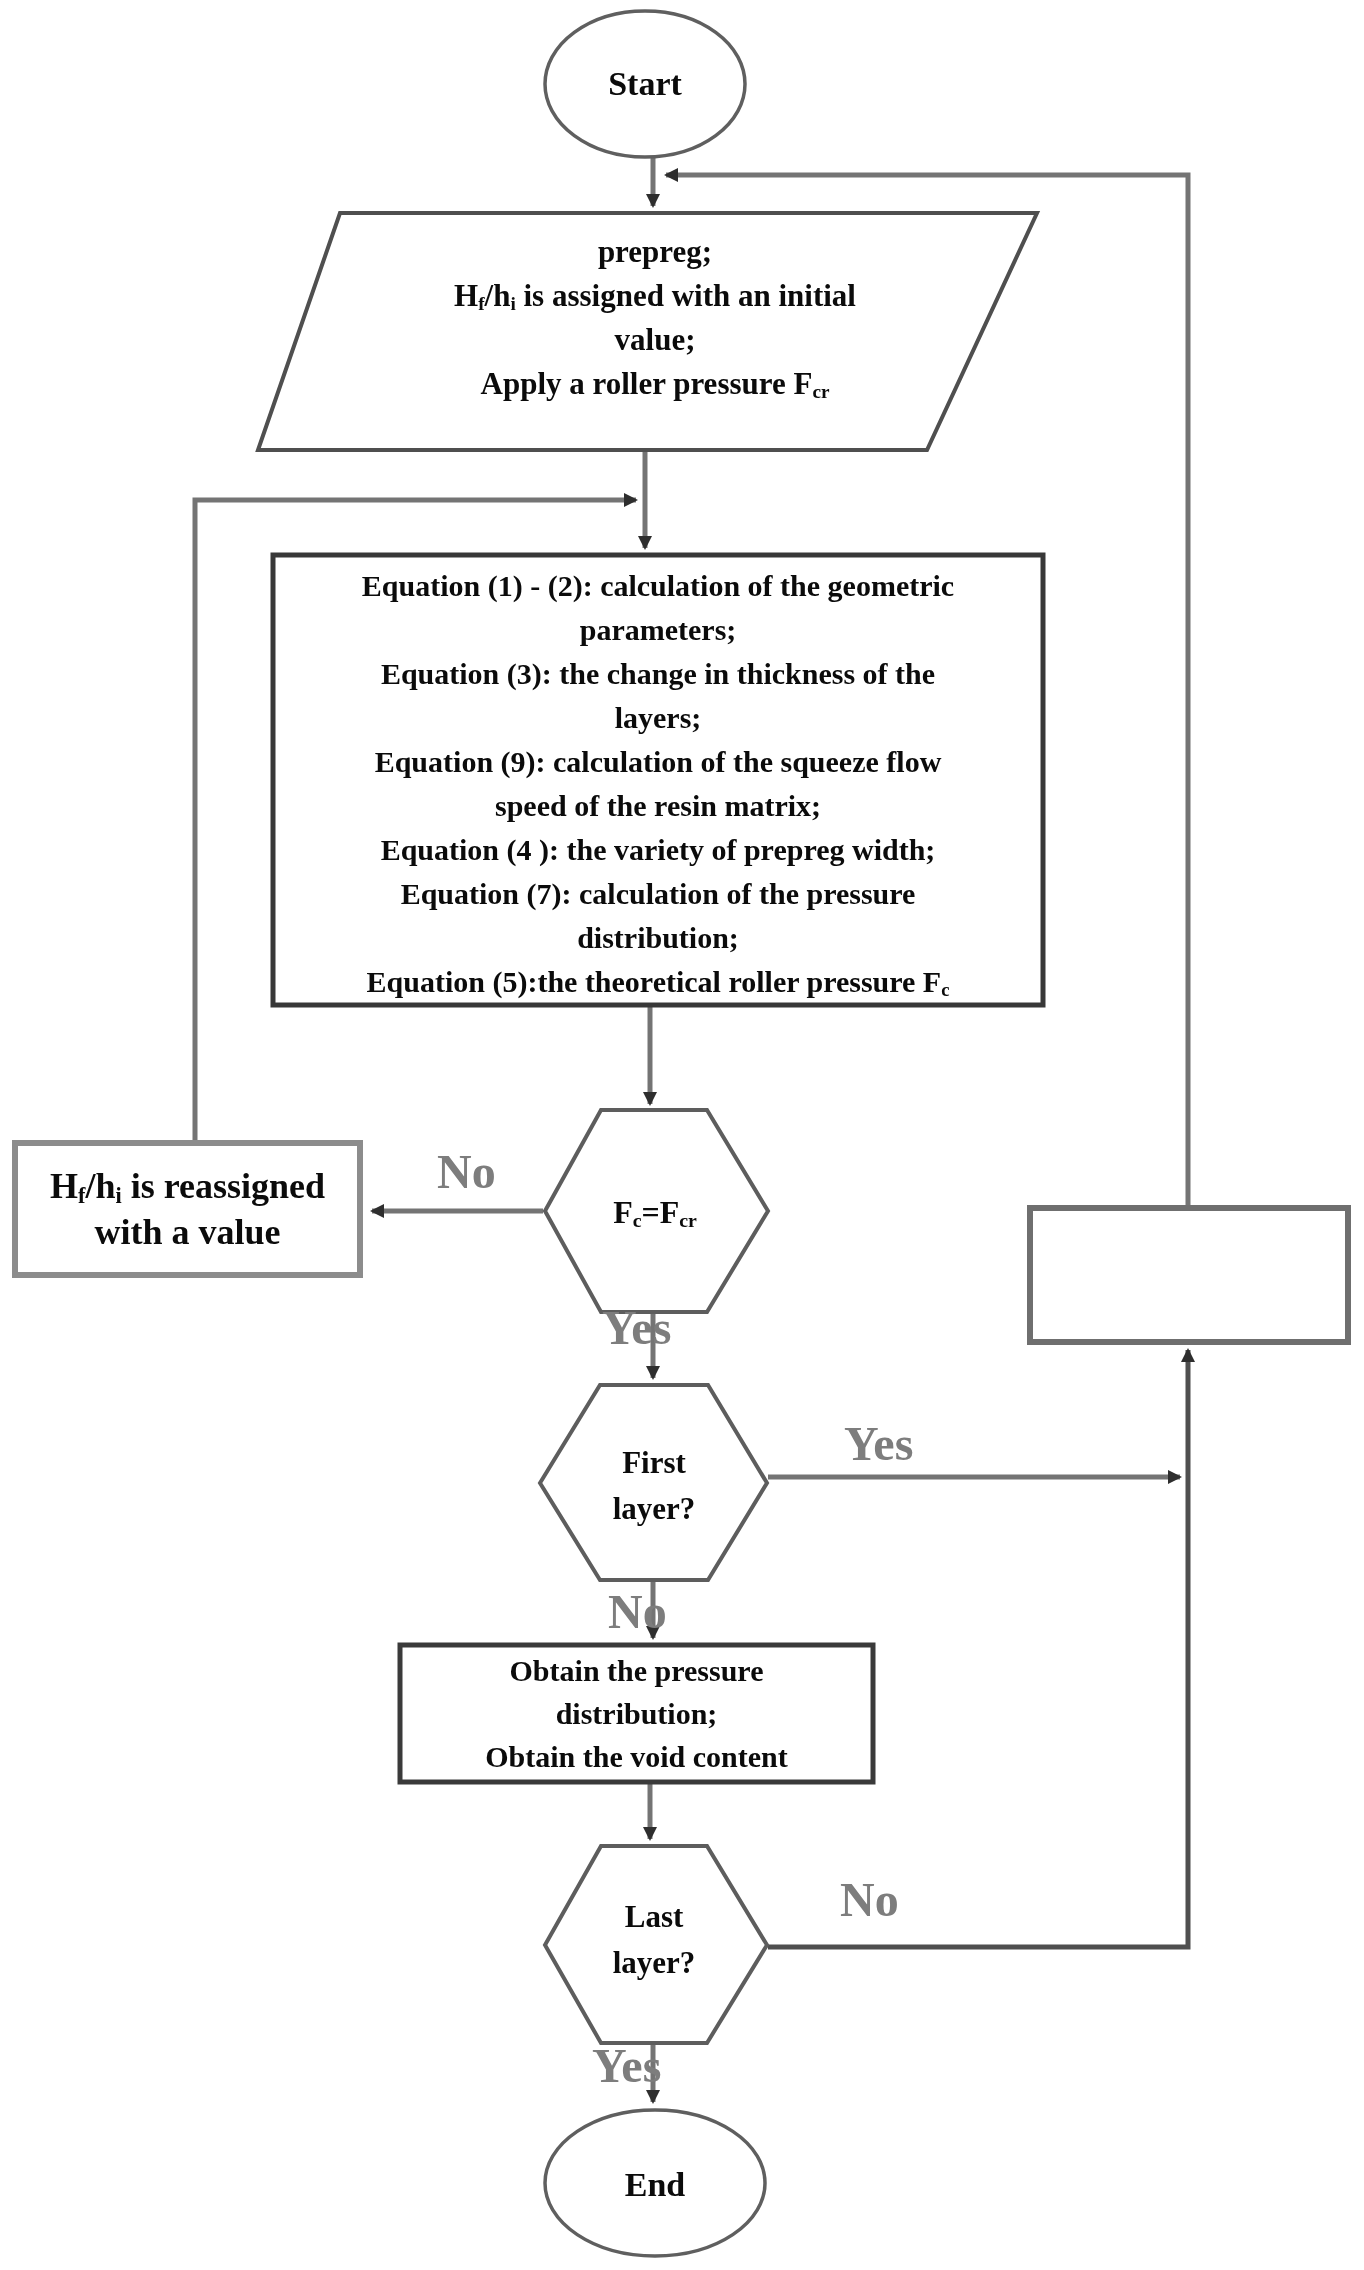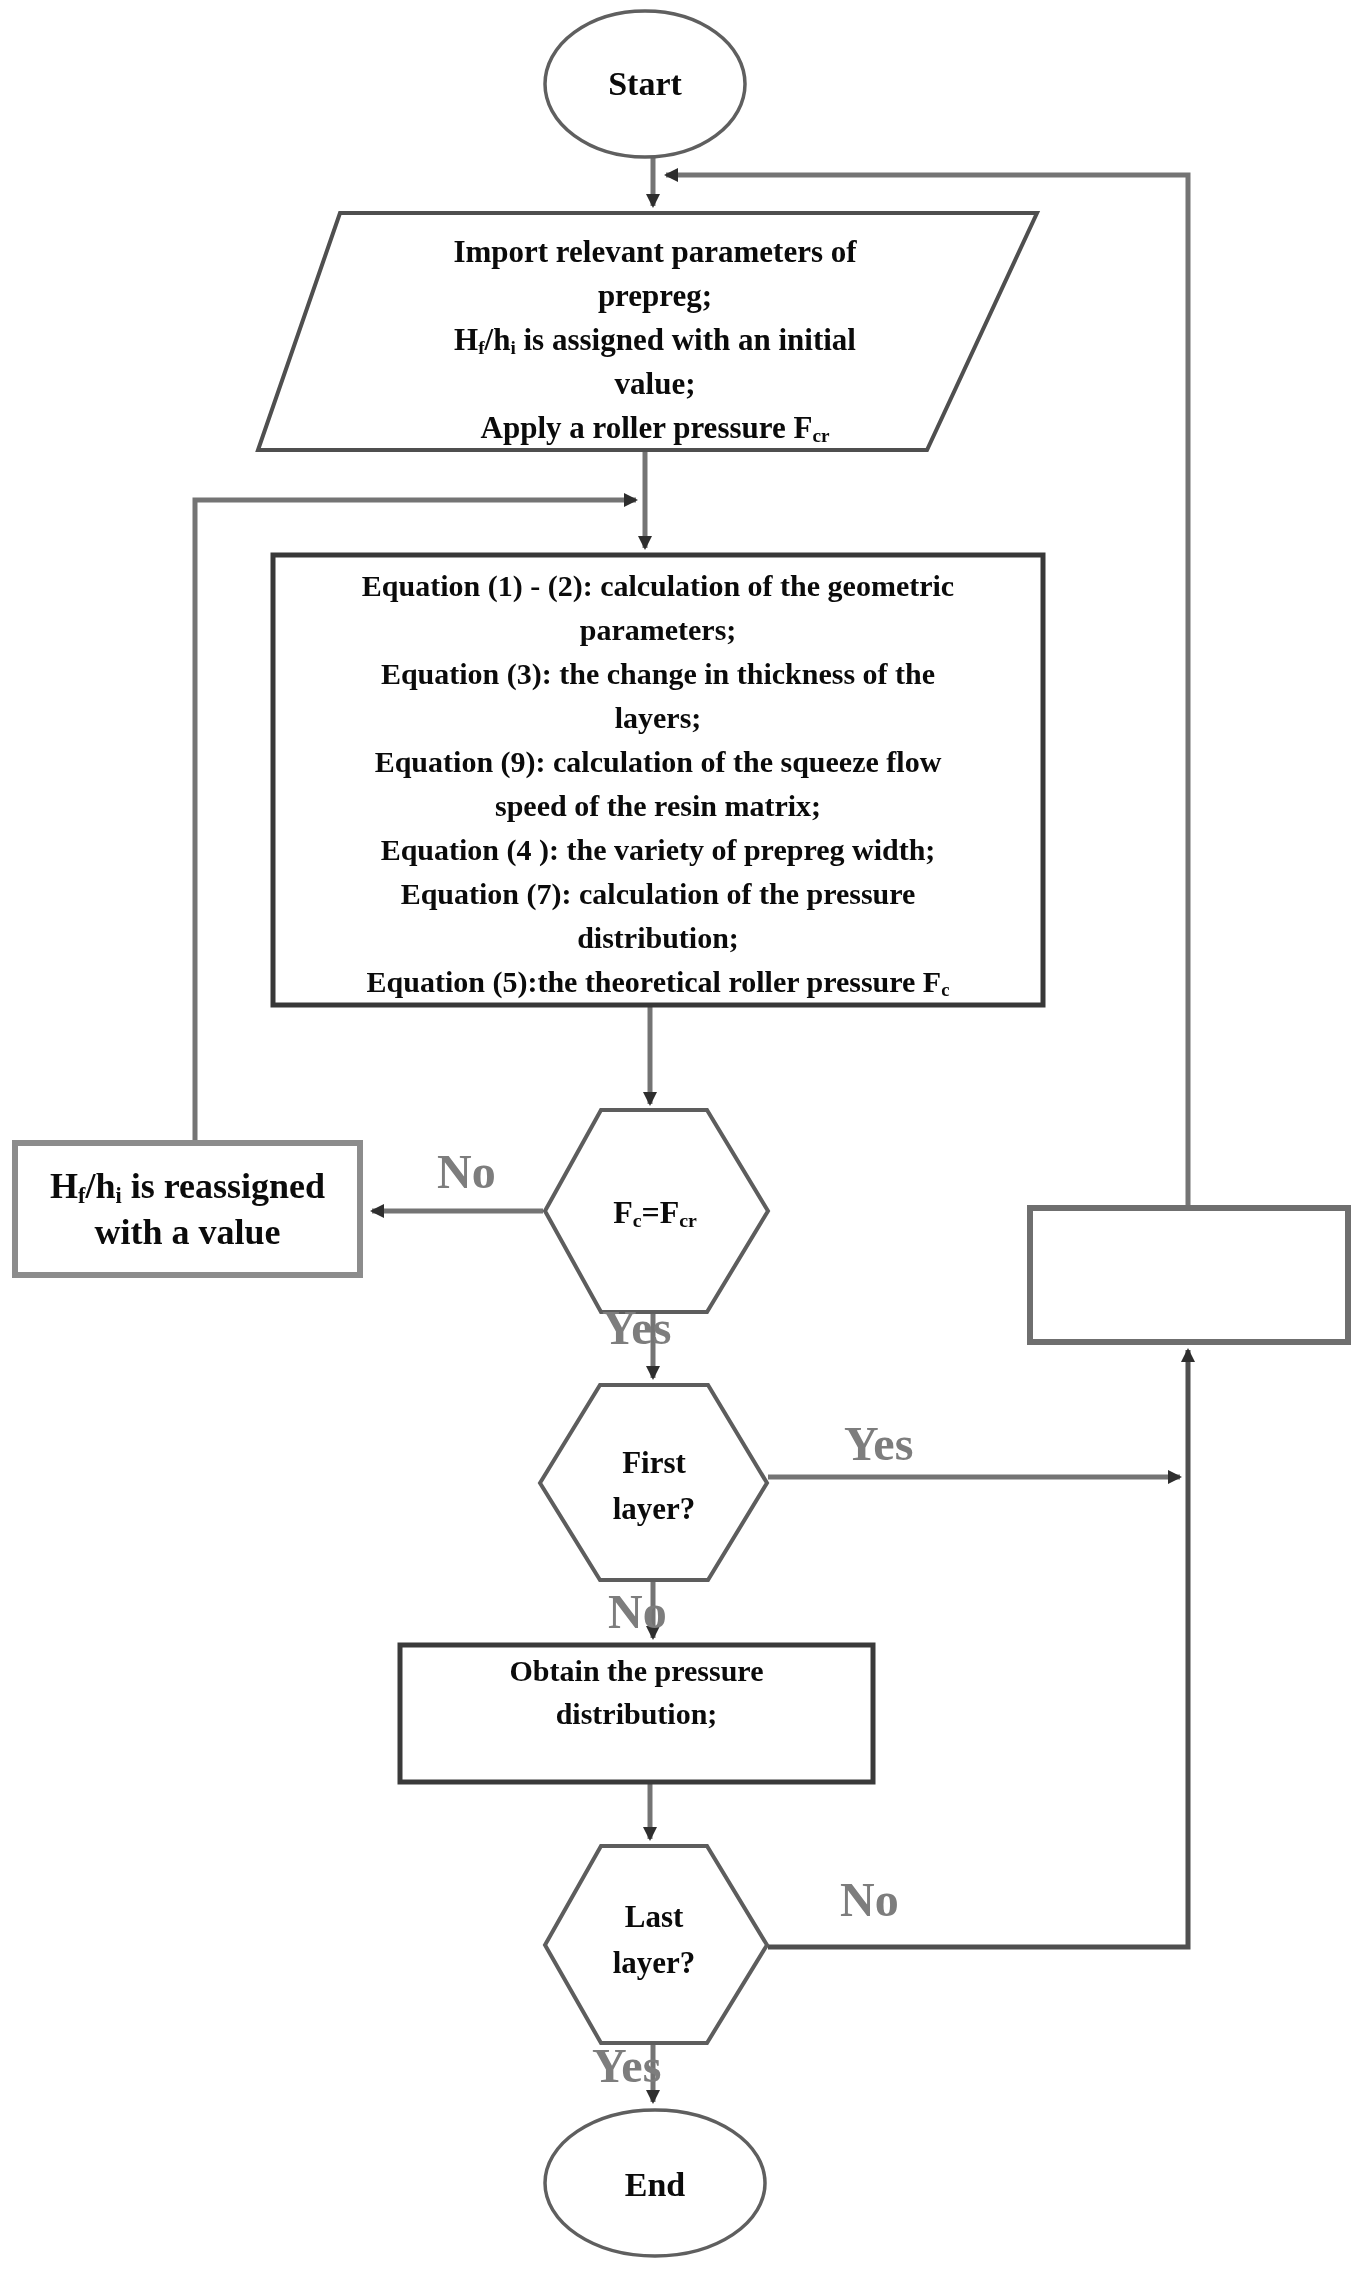--- a/index.html
+++ b/index.html
@@ -73,21 +73,20 @@
     <rect class="shape" x="1030" y="1208" width="318" height="134" stroke="#6f6f6f" stroke-width="6"></rect>
     <polygon class="shape" points="540,1483 600,1385 708,1385 767,1483 708,1580 600,1580" stroke="#5d5d5d" stroke-width="4"></polygon>
     <rect class="shape" x="400" y="1645" width="473" height="137" stroke="#3a3a3a" stroke-width="5"></rect>
     <polygon class="shape" points="545,1945 601,1846 707,1846 767,1945 707,2043 601,2043" stroke="#5d5d5d" stroke-width="4"></polygon>
     <ellipse class="shape" cx="655" cy="2183" rx="110" ry="73" stroke="#5f5f5f" stroke-width="3.5"></ellipse>
   </svg>
 
   <div class="txt terminal-label" style="left:545px;top:60px;width:200px;">Start</div>
 
   <div class="txt input-text" style="left:305px;top:230px;width:700px;">
-    <div class="ln">Import relevant parameters of</div>
     <div class="ln">prepreg;</div>
     <div class="ln">H<sub>f</sub>/h<sub>i</sub> is assigned with an initial</div>
     <div class="ln">value;</div>
     <div class="ln">Apply a roller pressure F<sub>cr</sub></div>
   </div>
 
   <div class="txt calc-text" style="left:283px;top:564px;width:750px;">
     <div class="ln">Equation (1) - (2):  calculation of the geometric</div>
     <div class="ln">parameters;</div>
     <div class="ln">Equation (3): the change in thickness of the</div>
@@ -109,20 +108,21 @@
 
 
   <div class="txt hex-2line" style="left:554px;top:1432px;width:200px;">
     <div class="ln">First</div>
     <div class="ln">layer?</div>
   </div>
 
   <div class="txt obtain-text" style="left:410px;top:1649px;width:453px;">
     <div class="ln">Obtain the pressure</div>
     <div class="ln">distribution;</div>
+    <div class="ln">Obtain the  void content</div>
   </div>
 
   <div class="txt hex-2line" style="left:554px;top:1886px;width:200px;">
     <div class="ln">Last</div>
     <div class="ln">layer?</div>
   </div>
 
   <div class="txt terminal-label" style="left:545px;top:2161px;width:220px;">End</div>
 
   <div class="branch-label" style="left:395px;top:1152px;">No</div>

